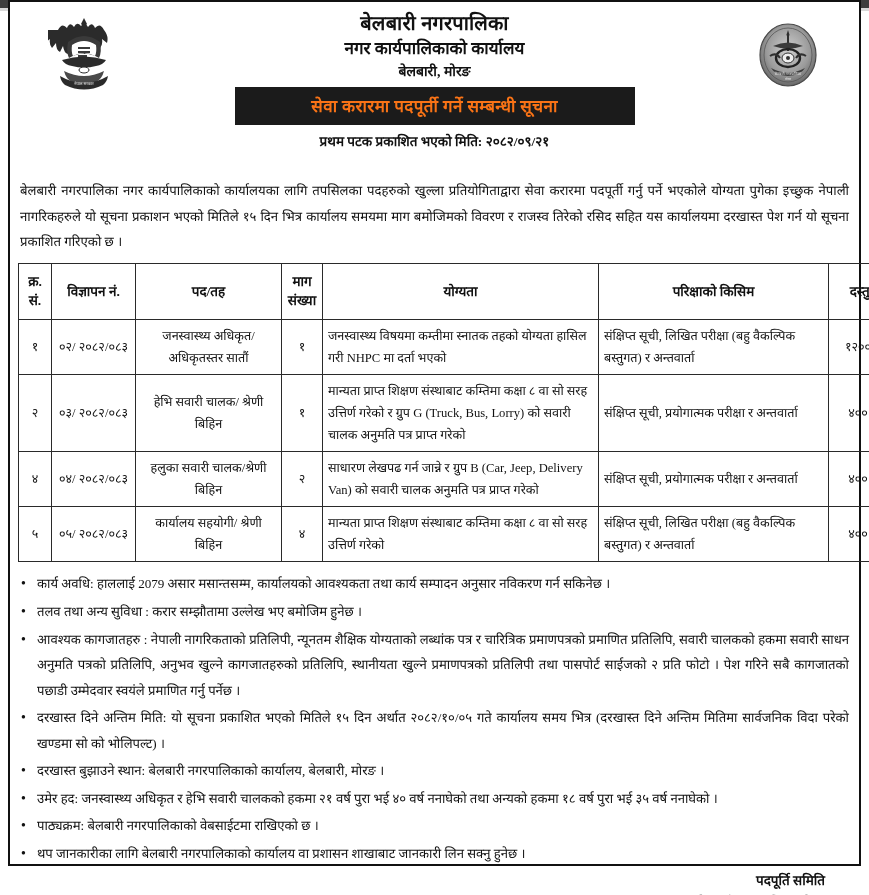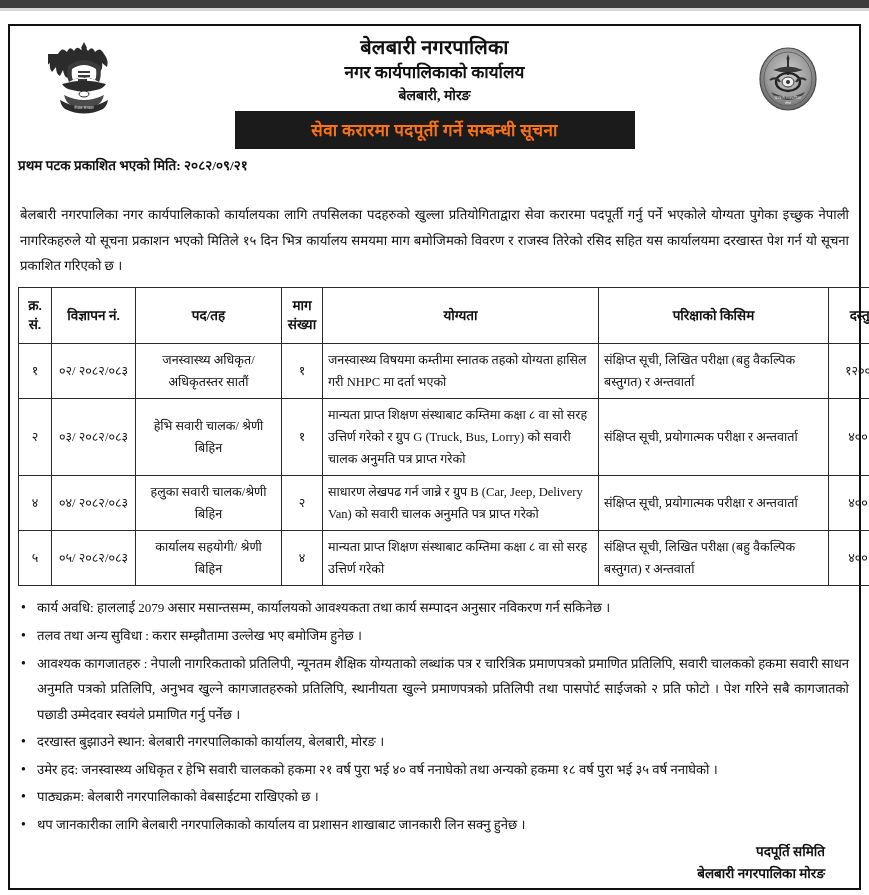--- a/index.html
+++ b/index.html
@@ -17,21 +17,21 @@
   .page-strip {
     width: 869px; height: 8px;
     background: #3d3d3d;
   }
   .page-strip2 {
     width: 869px; height: 3px;
     background: #d8d8d8;
   }
   .doc-frame {
     position: absolute;
-    left: 8px; top: 24px;
+    left: 8px; top: 0;
     width: 853px; height: 866px;
     border: 2px solid #111111;
     background: #ffffff;
     padding: 4px 8px 0 8px;
   }
   
   .header {
     position: relative;
     height: 150px;
   }
@@ -68,21 +68,21 @@
     display: inline-block;
     background: #1b1b1b;
     color: #f97316;
     font-size: 17px;
     font-weight: bold;
     padding: 7px 42px 8px 42px;
     letter-spacing: .4px;
     min-width: 400px;
   }
   .pub-date {
-    text-align: left;
+    text-align: center;
     font-size: 13.5px;
     font-weight: bold;
     margin-top: 7px;
     color: #111;
   }
   
   .intro {
     font-size: 13.2px;
     line-height: 1.95;
     text-align: justify;
@@ -271,20 +271,21 @@
         <td class="c-exam">संक्षिप्त सूची, लिखित परीक्षा (बहु वैकल्पिक बस्तुगत) र अन्तवार्ता</td>
         <td class="c-fee">४००।-</td>
       </tr>
     </tbody>
   </table>
 
   <div class="bullets">
     <div class="bullet">कार्य अवधि: हाललाई 2079 असार मसान्तसम्म, कार्यालयको आवश्यकता तथा कार्य सम्पादन अनुसार नविकरण गर्न सकिनेछ  ।</div>
     <div class="bullet">तलव तथा अन्य सुविधा : करार सम्झौतामा उल्लेख भए बमोजिम हुनेछ ।</div>
     <div class="bullet">आवश्यक कागजातहरु : नेपाली नागरिकताको प्रतिलिपी, न्यूनतम शैक्षिक योग्यताको लब्धांक पत्र र चारित्रिक प्रमाणपत्रको प्रमाणित प्रतिलिपि, सवारी चालकको हकमा सवारी साधन अनुमति पत्रको प्रतिलिपि, अनुभव खुल्ने कागजातहरुको प्रतिलिपि, स्थानीयता खुल्ने प्रमाणपत्रको प्रतिलिपी तथा पासपोर्ट साईजको २ प्रति फोटो । पेश गरिने सबै कागजातको पछाडी उम्मेदवार स्वयंले प्रमाणित गर्नु पर्नेछ ।</div>
+    <div class="bullet">दरखास्त दिने अन्तिम मिति: यो सूचना प्रकाशित भएको मितिले १५ दिन  अर्थात २०८२/१०/०५ गते कार्यालय समय भित्र (दरखास्त दिने अन्तिम मितिमा सार्वजनिक विदा परेको खण्डमा सो को भोलिपल्ट) ।</div>
     <div class="bullet">दरखास्त बुझाउने स्थान: बेलबारी  नगरपालिकाको कार्यालय, बेलबारी,  मोरङ ।</div>
     <div class="bullet">उमेर हद: जनस्वास्थ्य अधिकृत र हेभि सवारी चालकको हकमा २१ वर्ष पुरा भई ४० वर्ष ननाघेको तथा अन्यको हकमा  १८ वर्ष पुरा भई ३५ वर्ष ननाघेको ।</div>
     <div class="bullet">पाठ्यक्रम: बेलबारी नगरपालिकाको वेबसाईटमा राखिएको छ ।</div>
     <div class="bullet">थप जानकारीका लागि बेलबारी नगरपालिकाको कार्यालय वा प्रशासन शाखाबाट जानकारी लिन सक्नु हुनेछ ।</div>
   </div>
 
   <div class="signature">
     <div class="sig-line">पदपूर्ति समिति</div>
     <div class="sig-line">बेलबारी नगरपालिका मोरङ</div>
   </div>

